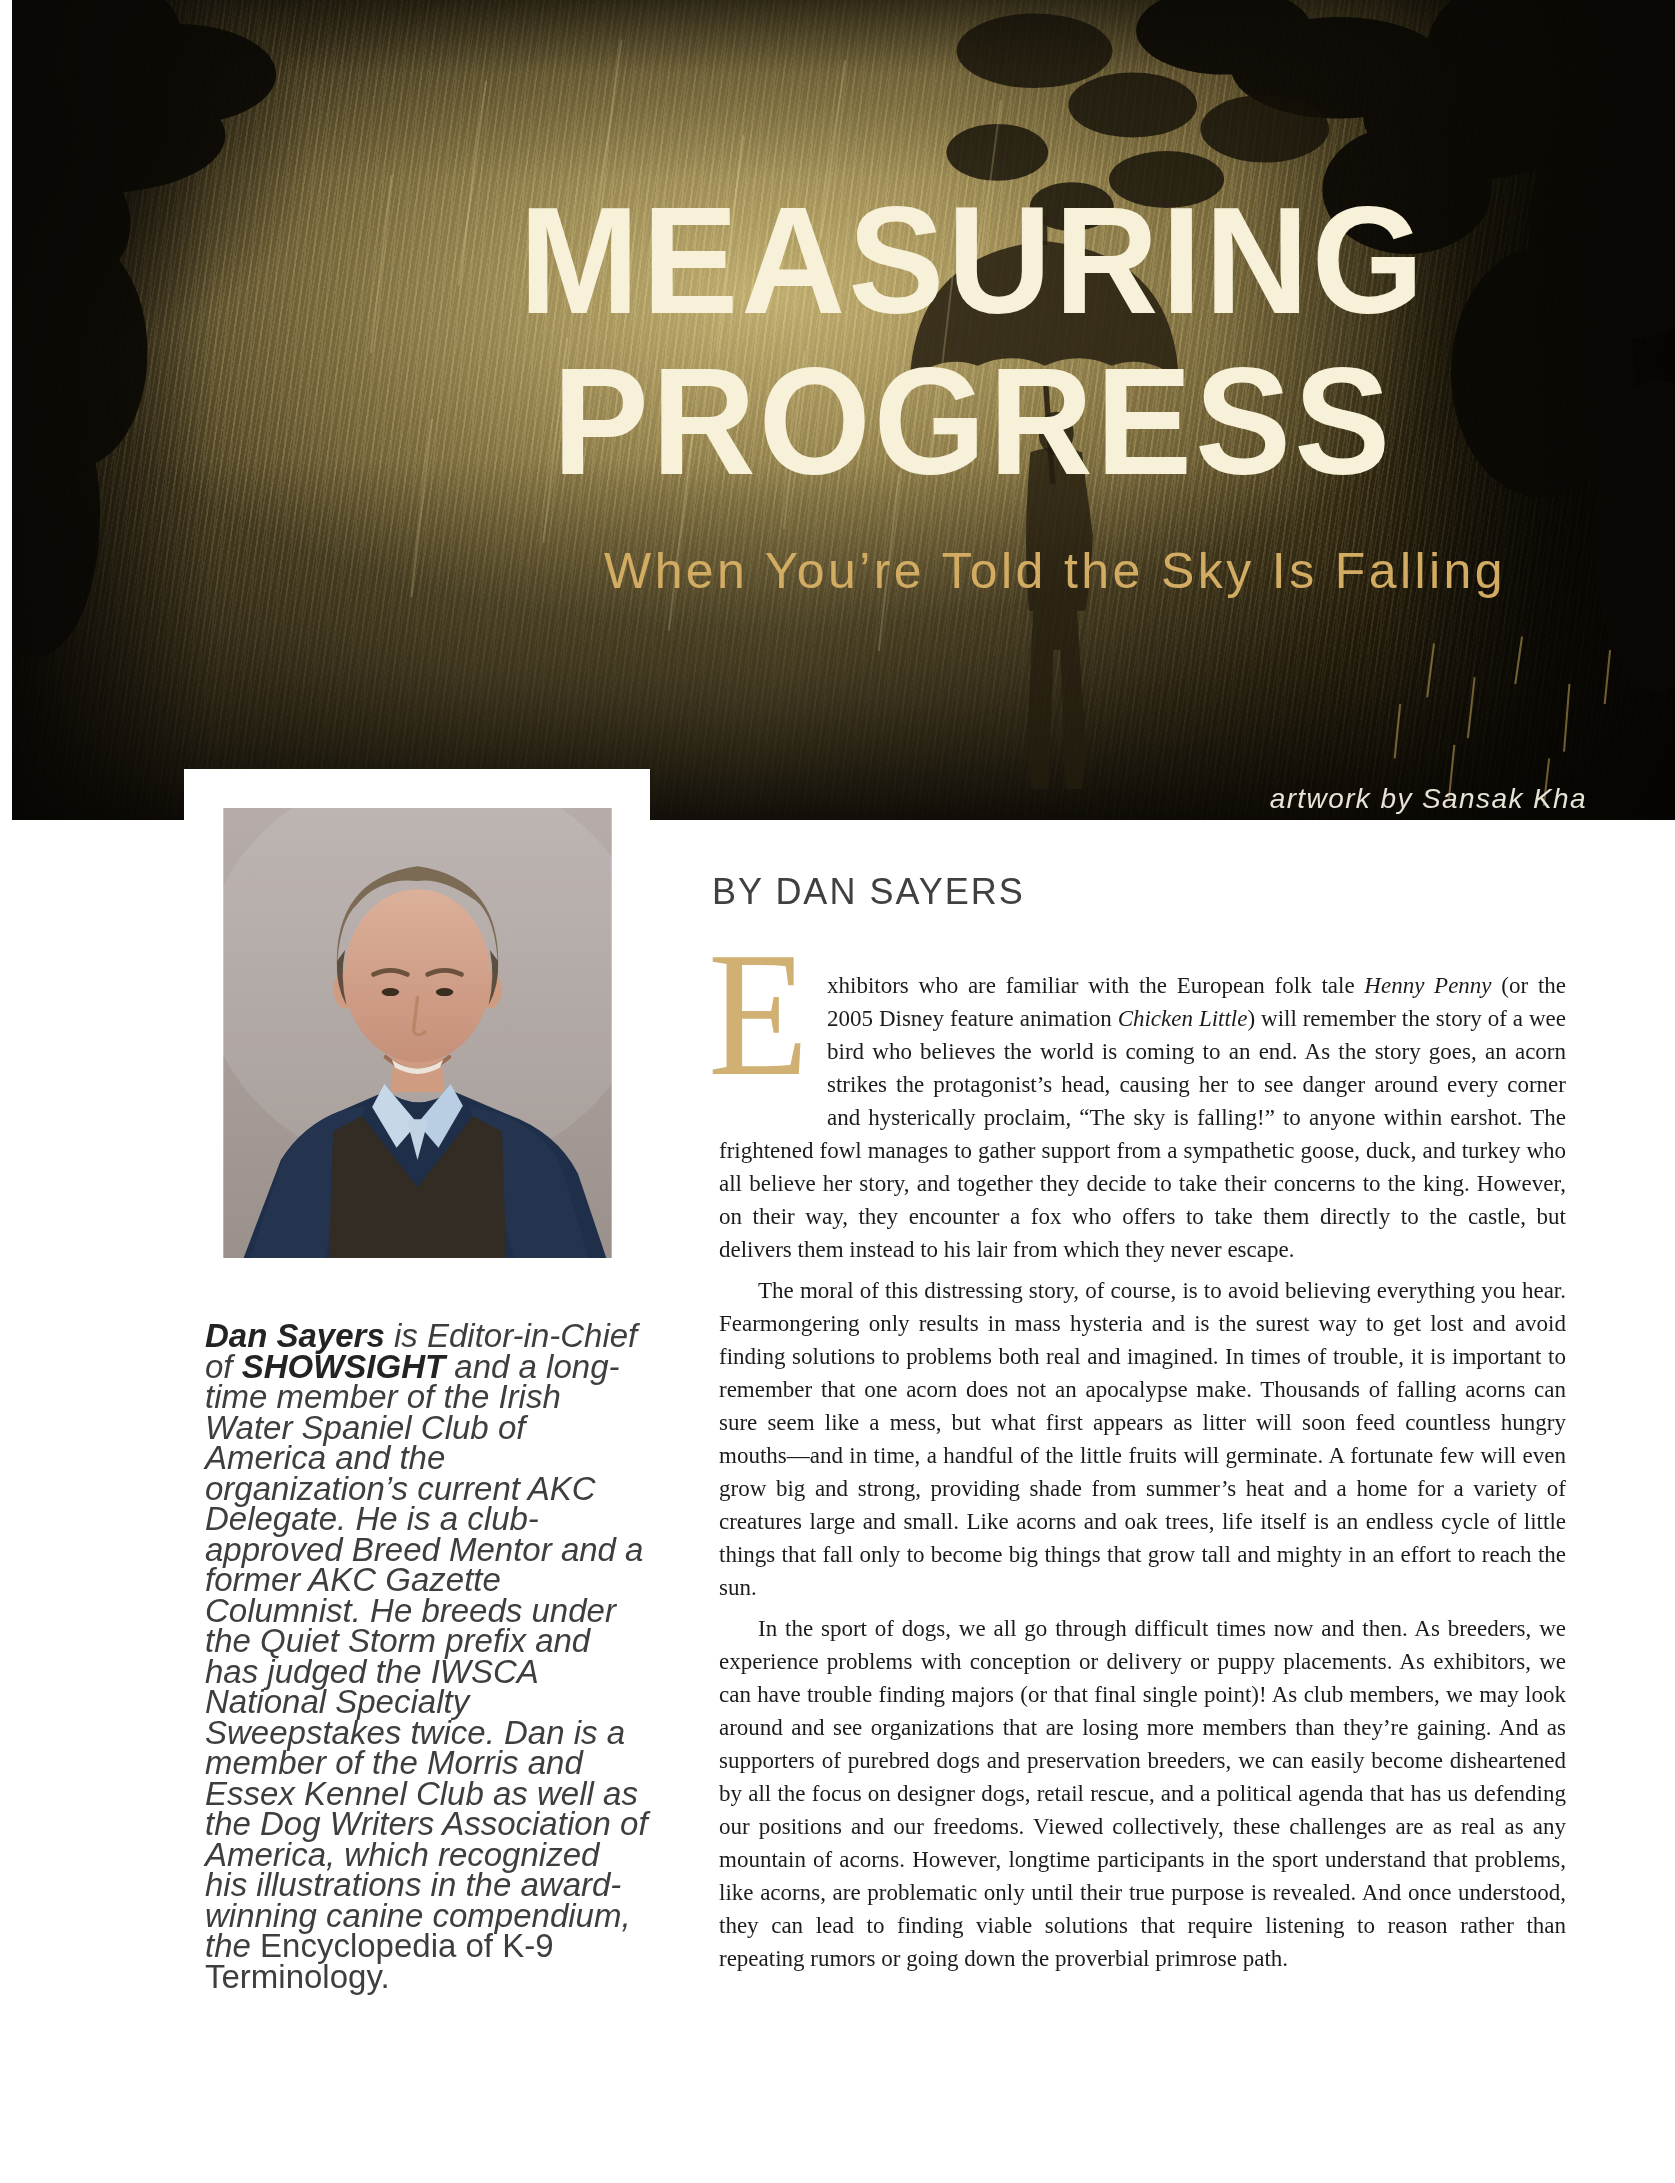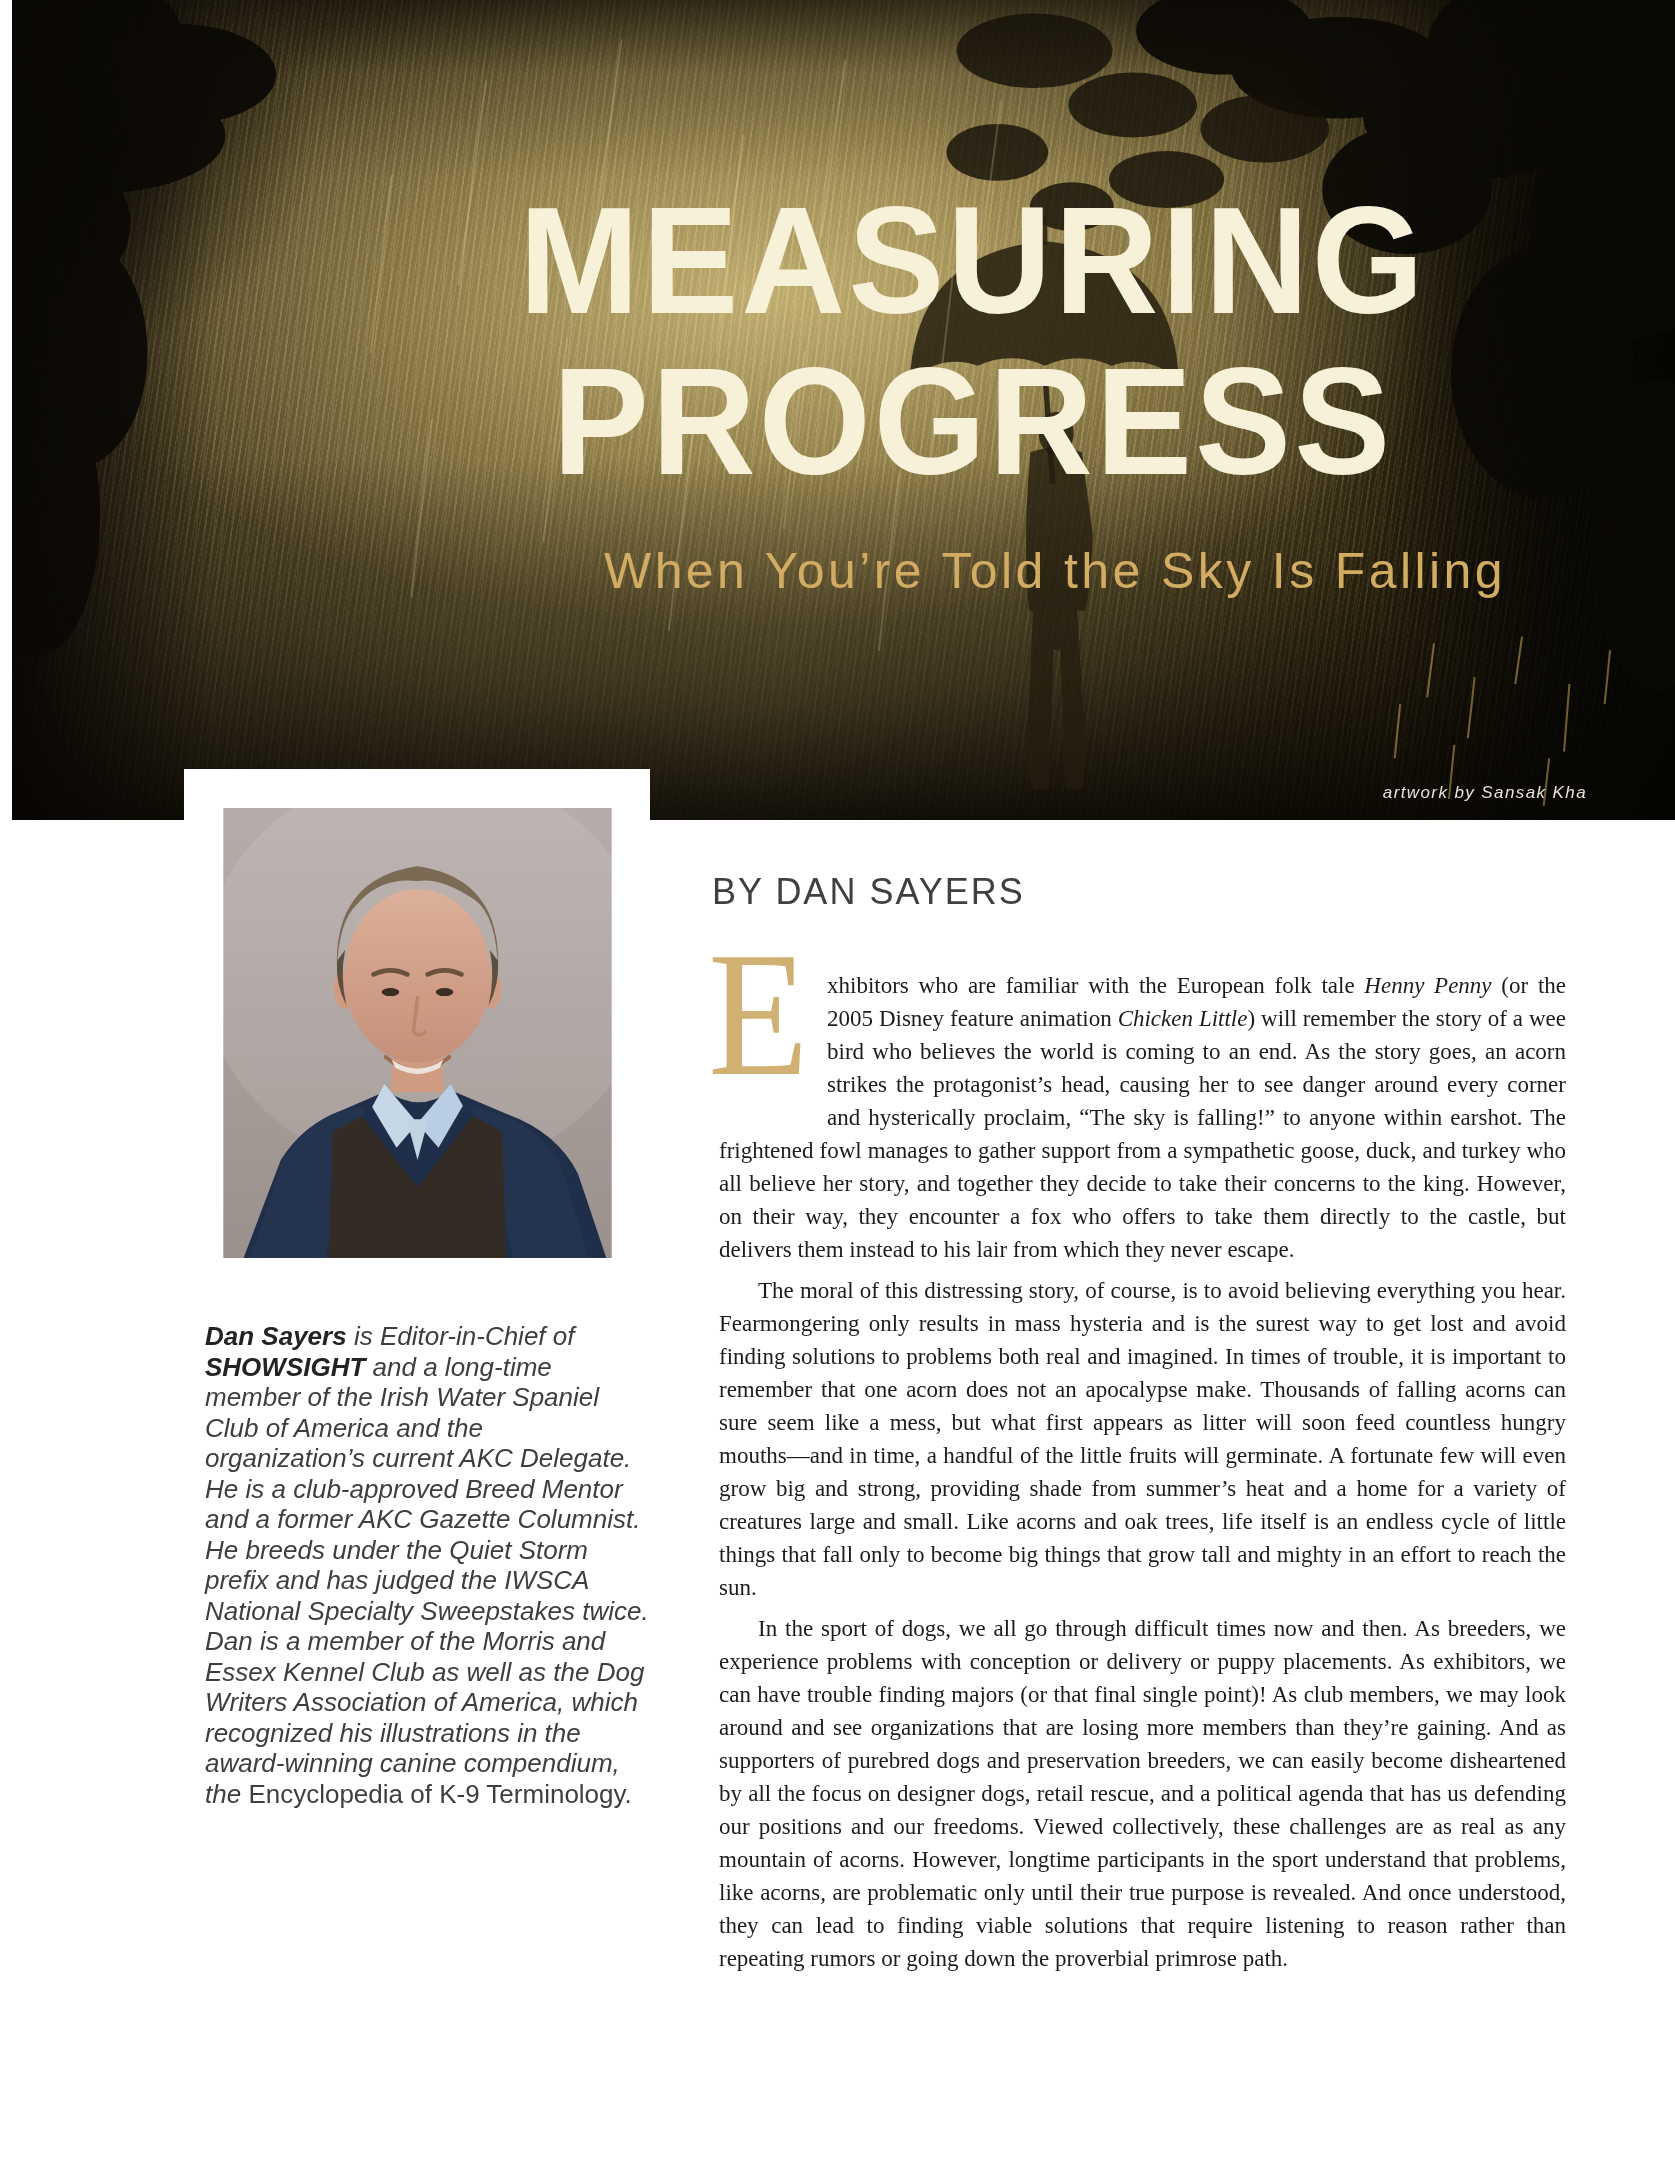--- a/index.html
+++ b/index.html
@@ -19,21 +19,21 @@
   }
   .hero-art{position:absolute;left:0;top:0;z-index:1;}
   .hero-title{position:absolute;left:284px;width:1354px;text-align:center;z-index:2;
     font-weight:bold;font-size:153px;line-height:1;letter-spacing:3.4px;
     color:var(--title,#f6f1d8);transform:scaleX(.94);}
   .hero-title.l1{top:183px;}
   .hero-title.l2{top:344px;}
   .hero-subtitle{position:absolute;left:366px;width:1354px;top:546px;text-align:center;z-index:2;
     font-size:50px;line-height:1;letter-spacing:3.4px;font-weight:400;color:var(--subtitle,#d3ac63);}
   .hero-credit{position:absolute;right:101px;top:783px;z-index:2;
-    font-size:17px;font-style:italic;letter-spacing:1.4px;color:#e7e3d6;margin-left:47px;}
+    font-size:28px;font-style:italic;letter-spacing:1.4px;color:#e7e3d6;margin-left:47px;}
 
   
   .portrait-card{position:absolute;left:184px;top:769px;width:466px;height:527px;
     background:#ffffff;z-index:3;}
   .portrait-card svg{position:absolute;left:39px;top:39px;}
 
   
   .byline{position:absolute;left:712px;top:871px;font-size:36px;letter-spacing:2px;
     color:#404040;font-weight:400;}
 
@@ -48,21 +48,21 @@
     font-size:179px;line-height:1;color:var(--drop_cap,#d1b173);
     transform:scaleX(.92);transform-origin:left top;}
   .run-i{font-style:italic;}
   .run-bi{font-weight:bold;font-style:italic;}
   .run-r{font-style:normal;}
   .run-mark{font-style:normal;font-size:20.3px;color:var(--end_mark,#2e2e2e);}
 
   
   .bio{position:absolute;left:205px;top:1321px;width:445px;
     font-family:"Liberation Sans",sans-serif;font-style:italic;font-weight:400;
-    font-size:26px;line-height:30.5px;color:var(--bio,#3e3e3e);}
+    font-size:33px;line-height:30.5px;color:var(--bio,#3e3e3e);}
   .bio .run-bi{color:#232323;}
 </style>
 <title>Measuring Progress — When You’re Told the Sky Is Falling</title></head>
 <body>
 
 <div class="page">
 
   <div class="hero">
     <svg class="hero-art" width="1676" height="820" viewBox="0 0 2475 1211">
       <defs>

